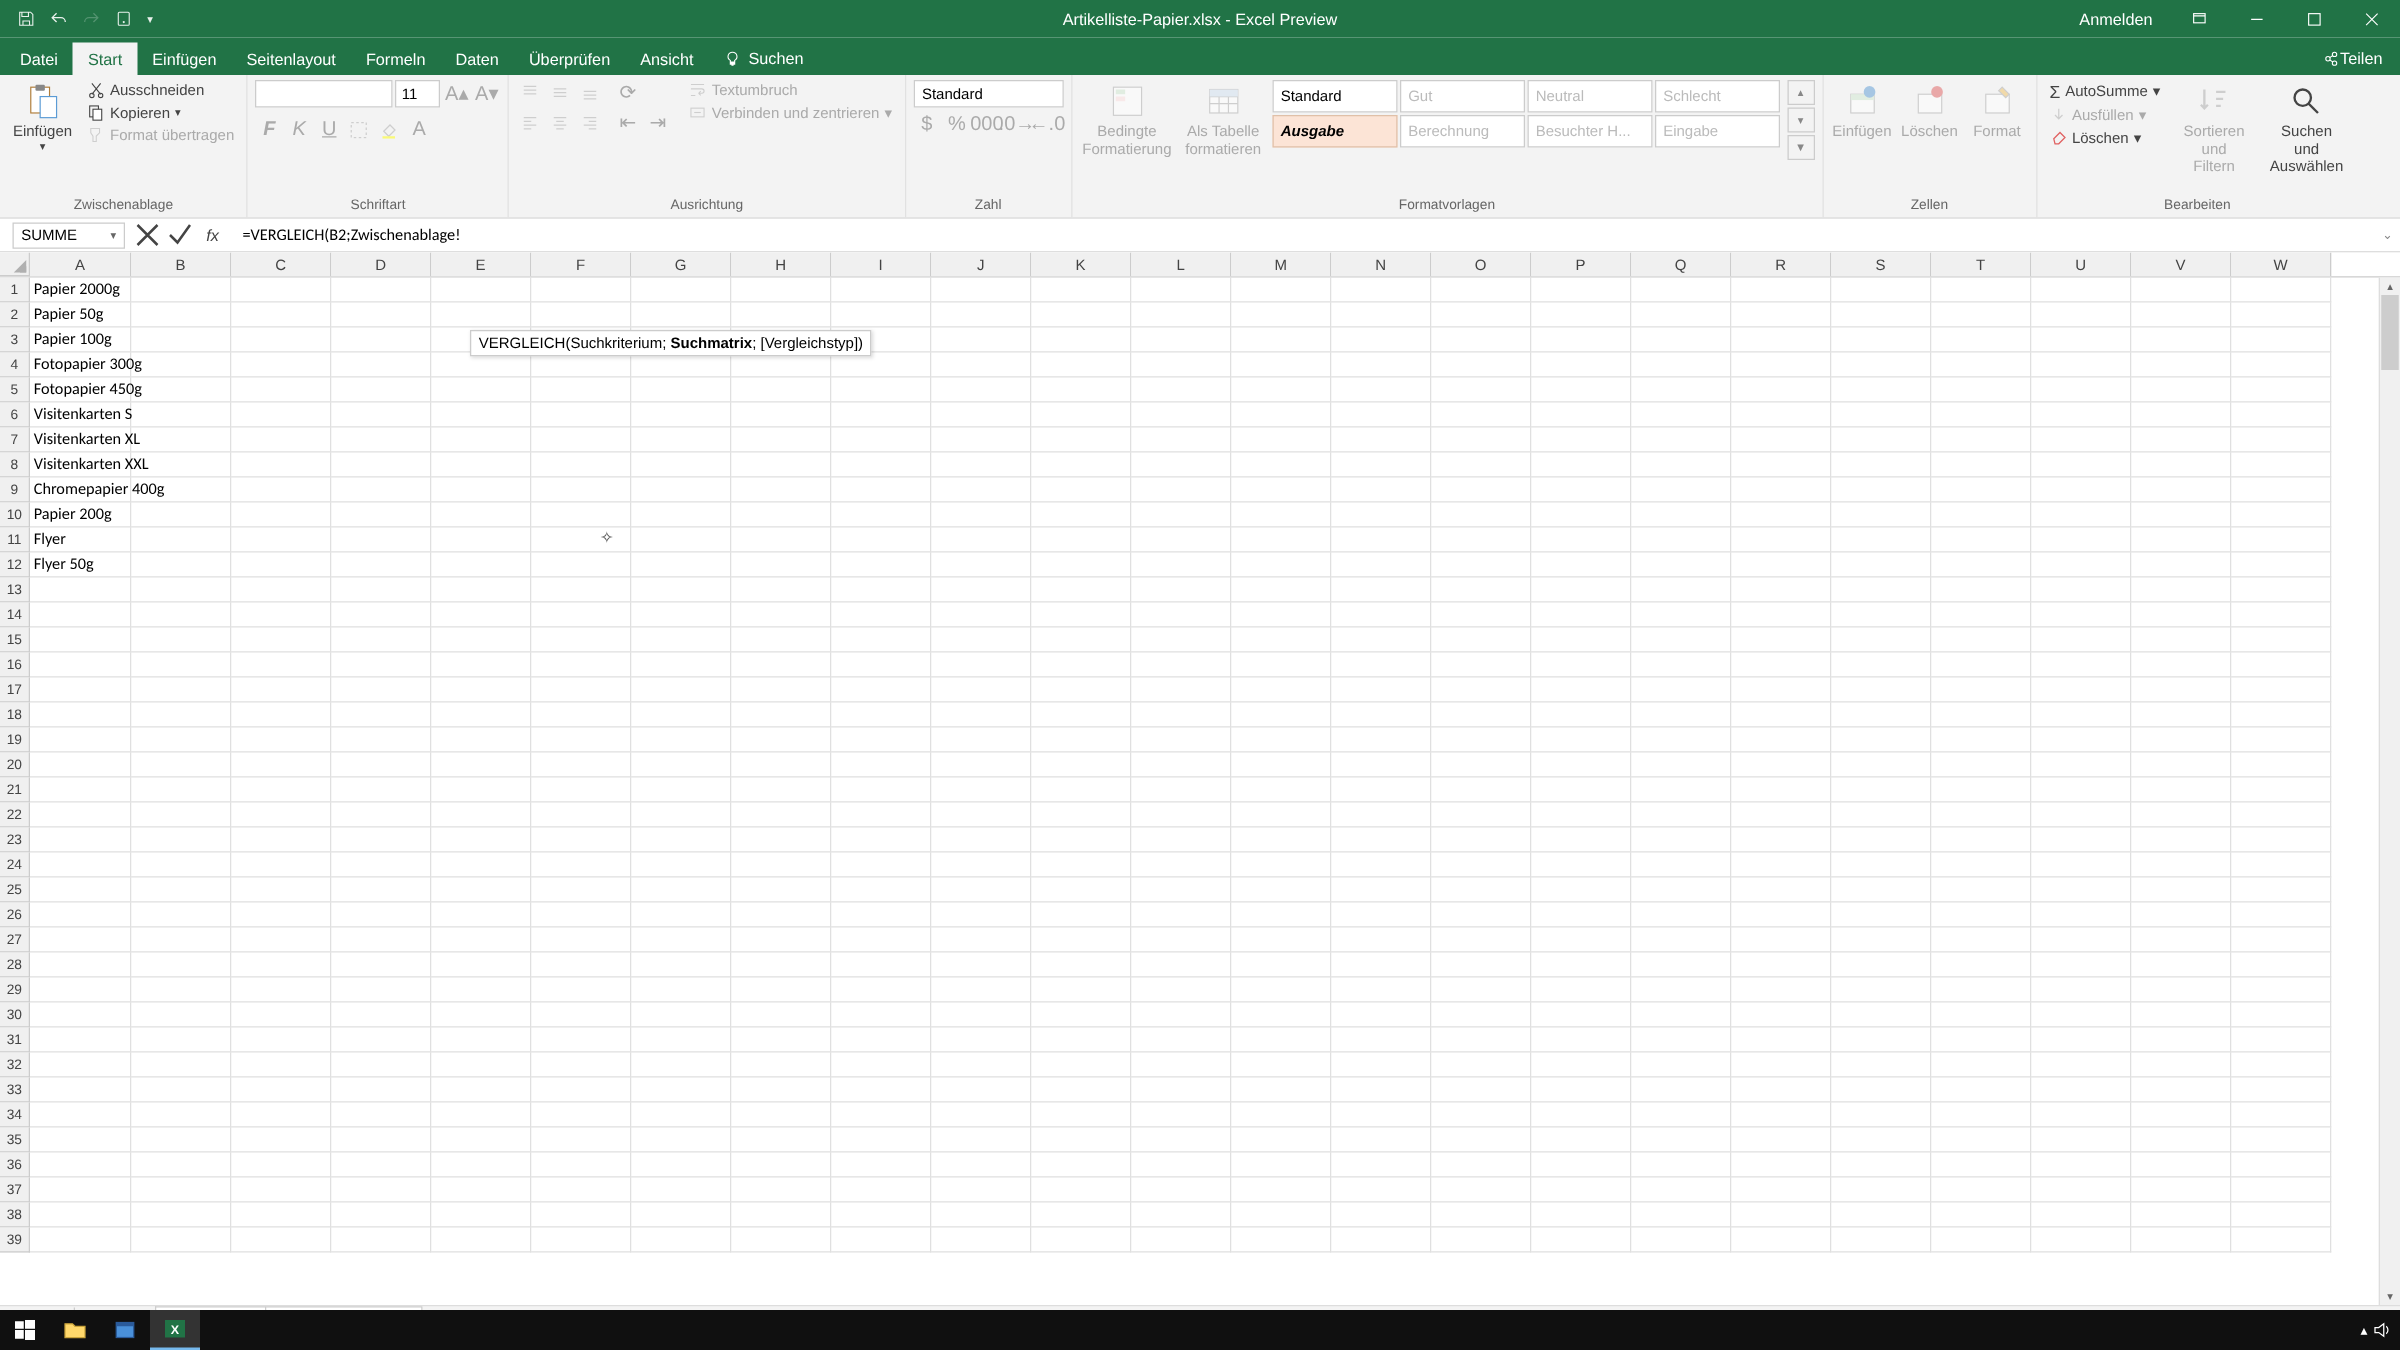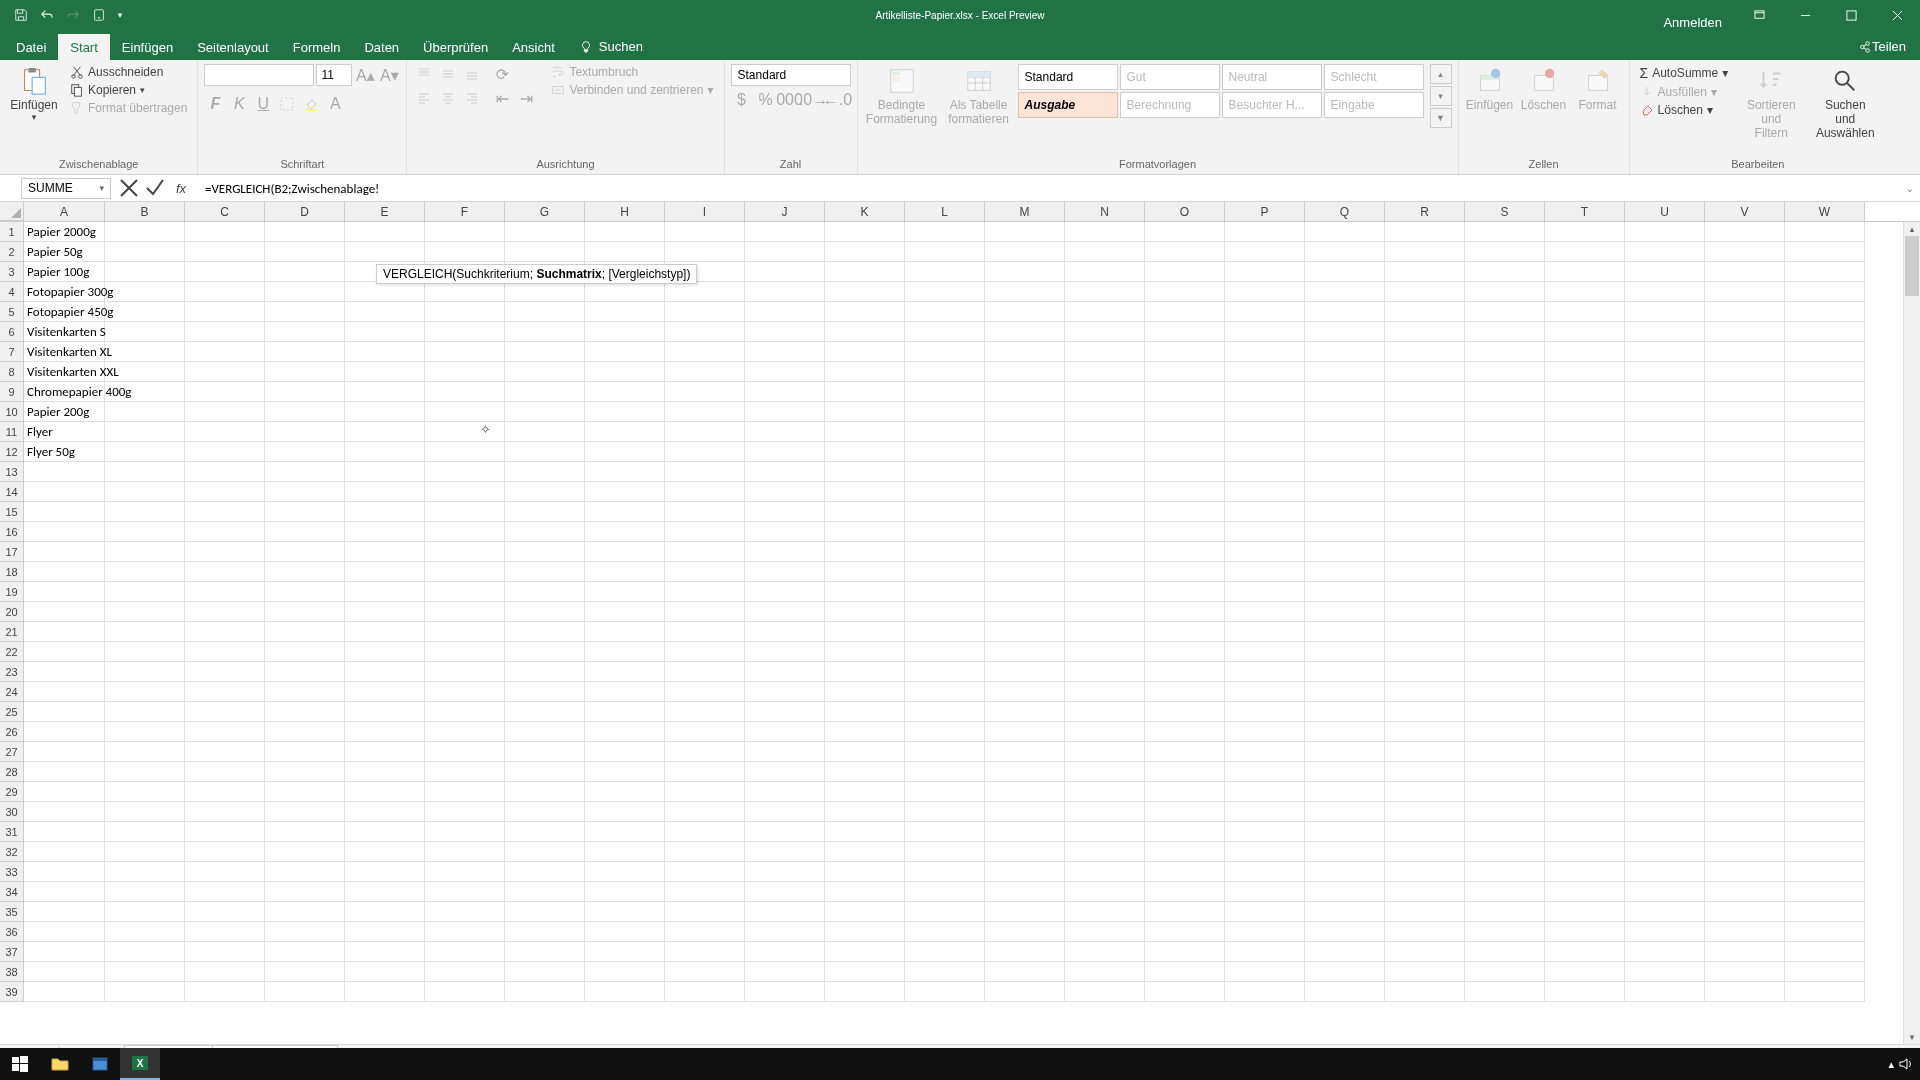--- a/index.html
+++ b/index.html
@@ -3,22 +3,22 @@
 <meta charset="utf-8">
 <style>
 * { margin: 0; padding: 0; box-sizing: border-box; font-family: 'Segoe UI', Tahoma, sans-serif; }
 body { background: #fff; overflow: hidden; width: 1920px; height: 1080px; position: relative; }
 
 
 .titlebar { height: 30px; background: #217346; display: flex; align-items: center; color: #fff; position: relative; }
 .titlebar-left { display: flex; align-items: center; gap: 4px; padding-left: 10px; }
 .qat-btn { width: 22px; height: 22px; display: flex; align-items: center; justify-content: center; color: #fff; opacity: 0.9; }
 .qat-btn svg { width: 14px; height: 14px; }
-.titlebar-center { position: absolute; left: 50%; transform: translateX(-50%); font-size: 10px; }
-.titlebar-right { margin-left: auto; display: flex; align-items: flex-end; }
+.titlebar-center { position: absolute; left: 50%; transform: translateX(-50%); font-size: 13px; }
+.titlebar-right { margin-left: auto; display: flex; align-items: center; }
 .titlebar-user { font-size: 13px; padding: 0 14px; }
 .win-btn { width: 46px; height: 30px; display: flex; align-items: center; justify-content: center; }
 .win-btn svg { width: 11px; height: 11px; stroke: #fff; fill: none; stroke-width: 1; }
 
 
 .tabbar { height: 30px; background: #217346; display: flex; align-items: flex-end; padding-left: 4px; color: #fff; font-size: 13px; }
 .tab { padding: 6px 12px 5px; cursor: pointer; }
 .tab.active { background: #f3f3f3; color: #217346; }
 .tab-search { display: flex; align-items: center; gap: 6px; padding: 6px 12px; }
 .tab-share { margin-left: auto; display: flex; align-items: center; gap: 0; padding: 6px 14px; }
@@ -40,21 +40,21 @@
 .font-row { display: flex; gap: 2px; align-items: center; margin-bottom: 4px; }
 .font-select { width: 110px; height: 22px; border: 1px solid #ccc; background: #fff; font-size: 12px; padding: 0 4px; color: #aaa; }
 .size-select { width: 36px; height: 22px; border: 1px solid #ccc; background: #fff; font-size: 12px; padding: 0 4px; text-align: left; }
 .num-select { width: 120px; height: 22px; border: 1px solid #ccc; background: #fff; font-size: 12px; padding: 0 6px; text-align: left; }
 .style-cell { width: 100px; height: 26px; border: 1px solid #ccc; font-size: 12px; display: flex; align-items: center; padding: 0 6px; background: #fff; }
 .style-cell.orange { background: #fce4d6; border-color: #e0c0a8; }
 .style-cell.disabled-text { color: #bbb; }
 
 
 .formula-bar { height: 27px; border-bottom: 1px solid #d4d4d4; display: flex; align-items: center; background: #fff; }
-.name-box { width: 90px; height: 21px; border: 1px solid #ccc; margin-left: 21px; font-size: 12px; padding: 0 6px; display: flex; align-items: center; justify-content: space-between; }
+.name-box { width: 90px; height: 21px; border: 1px solid #ccc; margin-left: 10px; font-size: 12px; padding: 0 6px; display: flex; align-items: center; justify-content: space-between; }
 .name-box-caret { font-size: 9px; color: #666; }
 .fb-btns { display: flex; margin: 0 6px; gap: 2px; }
 .fb-btn { width: 24px; height: 20px; display: flex; align-items: center; justify-content: center; color: #444; }
 .formula-input { flex: 1; font-size: 13px; padding: 0 6px; font-family: Calibri, sans-serif; }
 .fb-expand { width: 20px; color: #888; font-size: 10px; text-align: center; }
 
 
 .grid-area { position: relative; height: 842px; background: #fff; overflow: hidden; }
 .col-headers { height: 20px; display: flex; border-bottom: 1px solid #ccc; }
 .corner { width: 24px; background: #f0f0f0; border-right: 1px solid #ccc; border-bottom: 1px solid #ccc; position: relative; }

